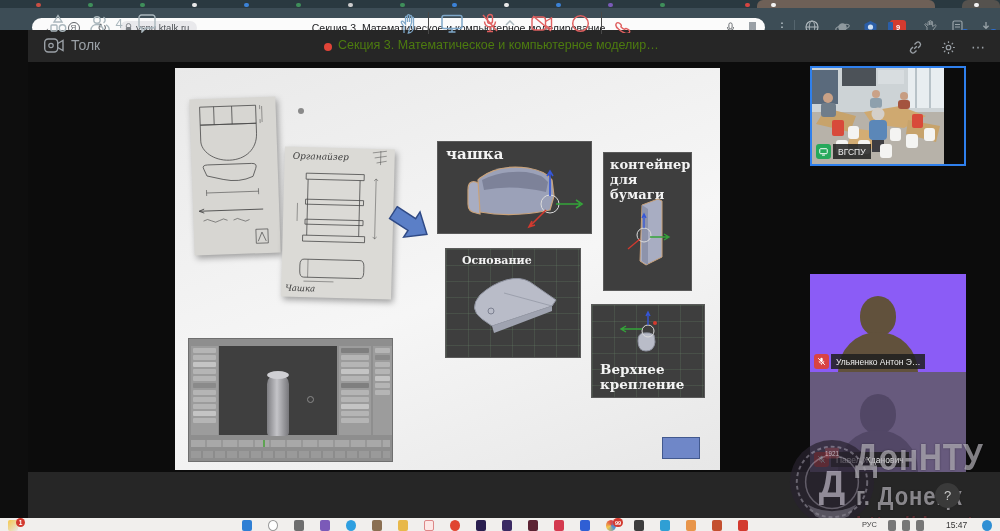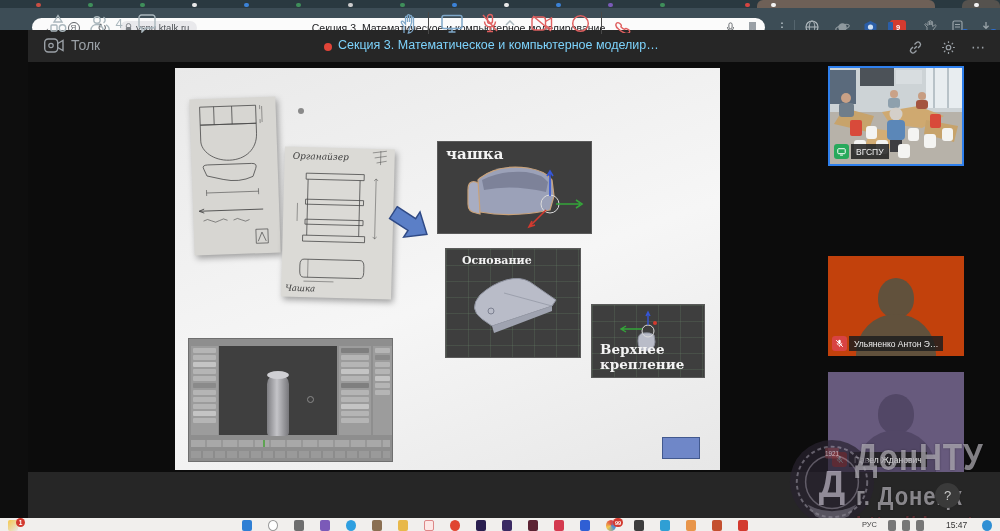--- a/index.html
+++ b/index.html
@@ -21,21 +21,21 @@
   .badge{position:absolute;border-radius:50%;color:#fff;font-size:6.5px;display:flex;align-items:center;justify-content:center;font-weight:bold;}
 
   
   #bsidebar{left:0;top:30px;width:28px;height:488px;background:linear-gradient(180deg,#36464f 0%,#3c4248 45%,#46403a 100%);margin-left:46px;}
   .sbi{position:absolute;left:0;width:28px;height:24px;display:flex;align-items:center;justify-content:center;color:#cfd8dc;}
 
   
   #appheader{left:28px;top:30px;width:972px;height:32px;background:#262626;}
   #applogo{position:absolute;left:16px;top:7px;display:flex;align-items:center;gap:7px;color:#9aa0a6;font-size:14px;}
   #recdot{position:absolute;left:324px;top:43px;width:8px;height:8px;border-radius:50%;background:#e04438;}
-  #meet-title{position:absolute;left:338px;top:38px;color:#7dd3fc;font-size:12.5px;white-space:nowrap;}
+  #meet-title{position:absolute;left:338px;top:38px;color:#4d7c0f;font-size:12.5px;white-space:nowrap;}
   .hdr-ic{position:absolute;top:38px;width:20px;height:18px;color:#9aa0a6;display:flex;align-items:center;justify-content:center;}
 
   #stage{left:28px;top:62px;width:972px;height:410px;background:#0c0c0c;}
 
   
   #slide{position:absolute;left:147px;top:6px;width:545px;height:402px;background:linear-gradient(160deg,#e9e9e9,#f6f6f6 55%,#e7e7e7);}
   #slide-title{position:absolute;left:136px;top:26px;font-family:"DejaVu Serif","Liberation Serif",serif;font-size:23px;color:#28588f;white-space:nowrap;}
   #title-bullet{position:absolute;left:123px;top:40px;width:6px;height:6px;border-radius:50%;background:#8a8a8a;}
   .paper{position:absolute;background:#d7d6d2;box-shadow:2px 3px 6px rgba(0,0,0,.35);}
   .hand{font-family:"DejaVu Serif","Liberation Serif",serif;font-style:italic;color:#3a3a3a;}
@@ -47,21 +47,21 @@
   #blender{position:absolute;left:13px;top:270px;width:205px;height:124px;background:#8e8e8e;border:1px solid #6f6f6f;}
   .bl-col{position:absolute;top:7px;bottom:26px;background:#9c9c9c;}
   .bl-row{height:5px;margin:2px 2px 0 2px;background:#b5b5b5;border-radius:1px;}
   #bl-view{position:absolute;left:30px;top:7px;width:118px;bottom:26px;background:#3f3f3f;}
   #bl-cyl{position:absolute;left:48px;top:28px;width:22px;height:62px;background:linear-gradient(90deg,#7e7e82,#c4c4c8 45%,#77777b);border-radius:10px 10px 4px 4px;}
   #bl-cyl:before{content:"";position:absolute;left:0;top:-3px;width:22px;height:8px;border-radius:50%;background:#cfcfd3;}
   .bl-strip{position:absolute;left:2px;right:2px;height:7px;background:#a8a8a8;}
   .bl-strip.t2{background:#9a9a9a;}
 
   
-  .tile{position:absolute;left:782px;width:136px;height:100px;overflow:hidden;margin-left:18px;}
+  .tile{position:absolute;left:782px;width:156px;height:100px;overflow:hidden;}
   .silh-head{position:absolute;left:50px;top:22px;width:36px;height:40px;border-radius:50% 50% 46% 46%;}
   .silh-body{position:absolute;left:28px;top:58px;width:80px;height:52px;border-radius:40px 40px 0 0;}
   .namebar{position:absolute;left:4px;bottom:5px;display:flex;align-items:center;height:15px;}
   .micbadge{width:15px;height:15px;border-radius:3px;background:#d84343;display:flex;align-items:center;justify-content:center;flex:none;}
   .sharebadge{width:15px;height:15px;border-radius:3px;background:#27a95c;display:flex;align-items:center;justify-content:center;flex:none;}
   .namepill{background:rgba(30,30,30,.85);color:#f0f0f0;font-size:8.5px;padding:0 5px;height:15px;display:flex;align-items:center;margin-left:2px;white-space:nowrap;max-width:108px;overflow:hidden;}
 
   
   #appfooter{left:28px;top:472px;width:972px;height:46px;background:#262626;}
   .ft-ic{position:absolute;top:11px;width:24px;height:24px;display:flex;align-items:center;justify-content:center;}
@@ -288,32 +288,43 @@
           <path d="M38 40q-8-2-8 8v14q0 8 8 9l4 1V42z" fill="#a8adc2" stroke="#c9a27a" stroke-width="1.2"></path>
           <path d="M42 36q18-14 48-10q18 3 24 12l2 16-4 14q-38 8-70 2l-2-32z" fill="#9ba1b8" stroke="#c9a27a" stroke-width="1.2"></path>
           <path d="M44 38q20-10 44-8q16 2 22 10l-2 10q-34-8-62-2z" fill="#7d8299"></path>
           <circle cx="112" cy="62" r="9" fill="none" stroke="#dcdcdc" stroke-width="1"></circle>
           <path d="M118 62h24M138 58l6 4-6 4" fill="none" stroke="#35a53a" stroke-width="1.6"></path>
           <path d="M112 54V30M109 34l3-5 3 5" fill="none" stroke="#3556d8" stroke-width="1.6"></path>
           <path d="M108 68 92 84M94 79l-3 6 6-2" fill="none" stroke="#d33a2f" stroke-width="1.6"></path>
         </svg>
       </div>
 
+      <div class="dpanel" style="left:428px;top:84px;width:89px;height:139px">
+        <div class="dlabel" style="left:6px;top:5px;font-size:13px">контейнер для бумаги</div>
+        <svg width="89" height="139" viewBox="0 0 89 139" style="position:absolute;left:0;top:0">
+          <path d="M38 52l16-6 4 2v56l-16 8-6-4z" fill="#a8adc2" stroke="#c9a27a" stroke-width="1"></path>
+          <path d="M38 52v56l6 4V56z" fill="#8d93ab"></path>
+          <circle cx="40" cy="82" r="7" fill="none" stroke="#dcdcdc" stroke-width="1"></circle>
+          <path d="M40 75V62M38 65l2-4 2 4" fill="none" stroke="#3556d8" stroke-width="1.3"></path>
+          <path d="M46 84h18M60 81l5 3-5 3" fill="none" stroke="#35a53a" stroke-width="1.3"></path>
+          <path d="M36 86l-12 10" fill="none" stroke="#d33a2f" stroke-width="1.3"></path>
+        </svg>
+      </div>
 
       <div class="dpanel grid-bg" style="left:270px;top:180px;width:136px;height:110px">
         <div class="dlabel" style="left:16px;top:6px;font-size:11px">Основание</div>
         <svg width="136" height="110" viewBox="0 0 136 110" style="position:absolute;left:0;top:0">
           <path d="M34 46q-12 14 2 24l10 7 60-20 4-6-26-18q-10-6-24-2t-26 15z" fill="#b9bcc8" stroke="#8f93a0" stroke-width="1"></path>
           <path d="M46 77l60-20v5l-58 22z" fill="#9fa3b0"></path>
           <path d="M58 44l48 13" stroke="#8f93a0" stroke-width="0.7" fill="none"></path>
           <circle cx="45" cy="62" r="3" fill="none" stroke="#7c8090" stroke-width="1"></circle>
         </svg>
       </div>
 
-      <div class="dpanel grid-bg" style="left:416px;top:236px;width:114px;height:74px">
+      <div class="dpanel grid-bg" style="left:416px;top:236px;width:114px;height:94px">
         <svg width="114" height="77" viewBox="0 0 114 77" style="position:absolute;left:0;top:0">
           <path d="M52 28q-6 0-6 8q0 10 8 10t9-9l-1-7q-4-3-10-2z" fill="#b9bcc8" stroke="#8f93a0" stroke-width="1"></path>
           <circle cx="56" cy="26" r="6" fill="none" stroke="#dcdcdc" stroke-width="1"></circle>
           <path d="M56 20V8M54 11l2-4 2 4" fill="none" stroke="#3556d8" stroke-width="1.4"></path>
           <path d="M50 24H30M34 21l-5 3 5 3" fill="none" stroke="#35a53a" stroke-width="1.4"></path>
           <circle cx="63" cy="18" r="2" fill="#d33a2f"></circle>
         </svg>
         <div class="dlabel" style="left:8px;bottom:4px;font-size:13.5px">Верхнее крепление</div>
       </div>
 
@@ -405,21 +416,21 @@
           <svg width="9" height="8" viewBox="0 0 10 9">
               <rect x="0.8" y="0.8" width="8.4" height="5.6" rx="1" fill="none" stroke="#fff" stroke-width="1.1"></rect>
               <path d="M3.4 8h3.2" stroke="#fff" stroke-width="1.1"></path>
             </svg>
         </div>
         <div class="namepill">ВГСПУ</div>
       </div>
     </div>
 
 
-    <div class="tile" style="top:194px;background:#c2410c">
+    <div class="tile" style="top:212px;background:#8b5cf6">
       <div class="silh-head" style="background:#61513c"></div>
       <div class="silh-body" style="background:#61513c"></div>
       <div class="namebar">
         <div class="micbadge">
           <svg width="9" height="9" viewBox="0 0 12 12">
               <rect x="4.4" y="1" width="3.2" height="5.6" rx="1.6" fill="#fff"></rect>
               <path d="M2.8 5.2a3.2 3.2 0 0 0 6.4 0M6 8.4v2" stroke="#fff" stroke-width="1" fill="none"></path>
               <line x1="1.6" y1="1.6" x2="10.4" y2="10.4" stroke="#fff" stroke-width="1.3"></line>
             </svg>
         </div>

